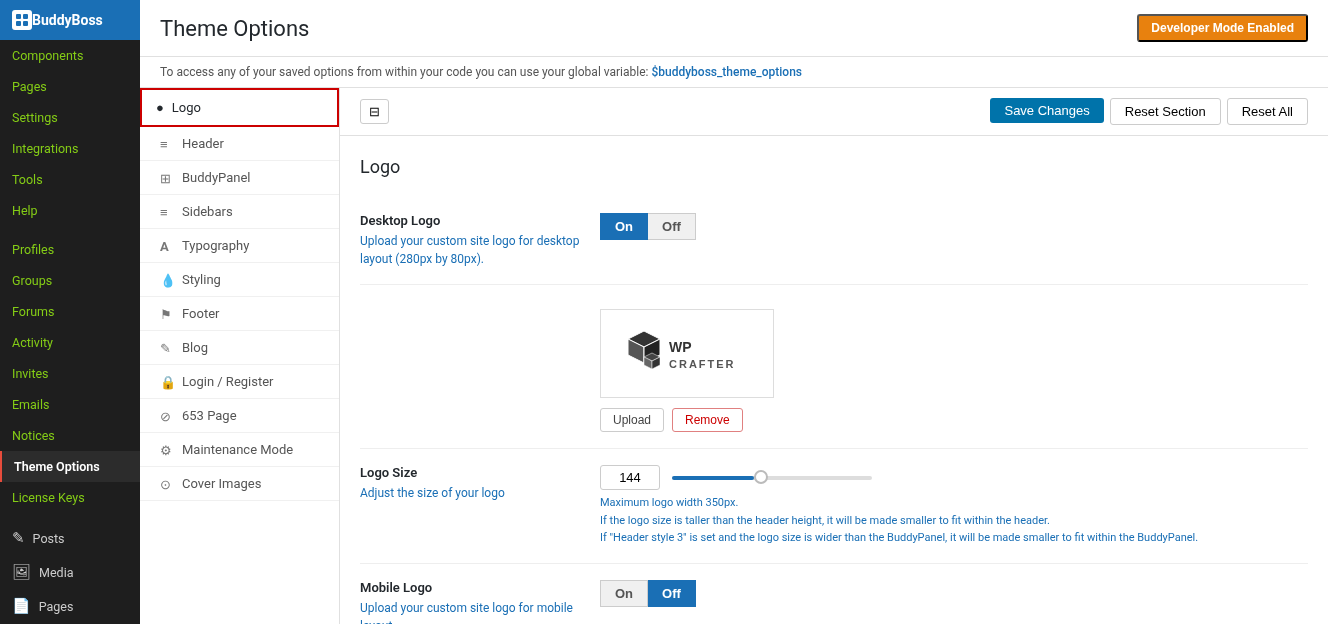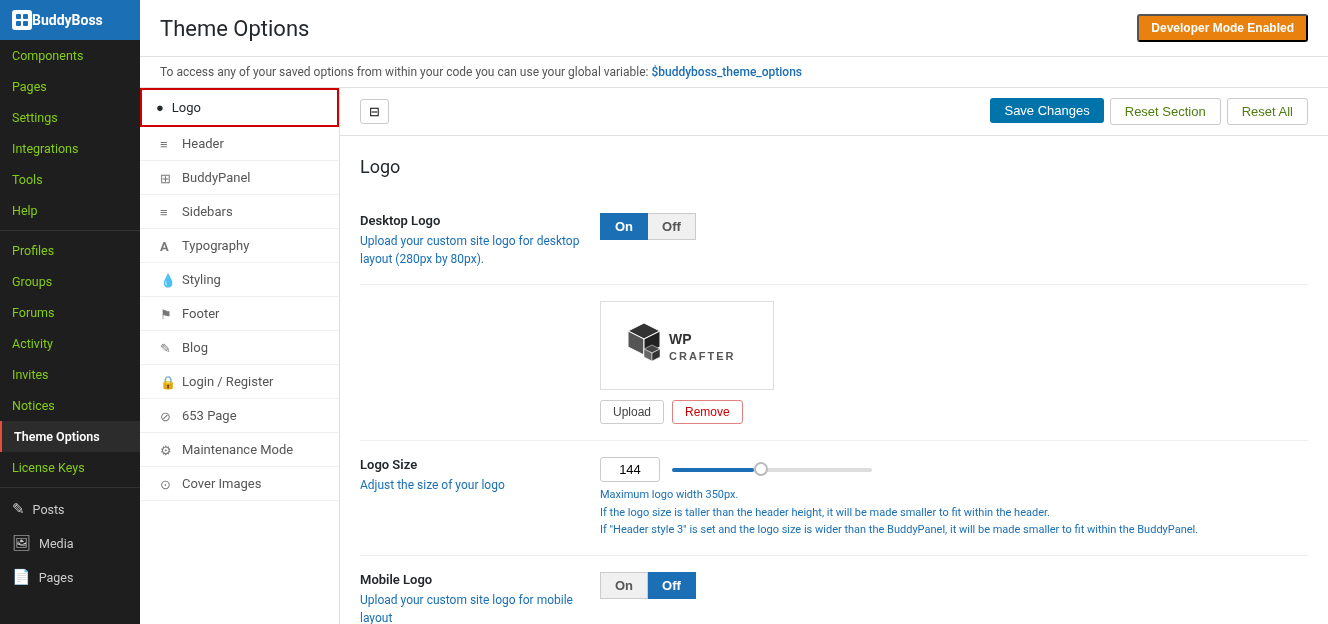--- a/index.html
+++ b/index.html
@@ -145,21 +145,21 @@
       background: #0073aa;
       color: white;
       border: none;
       padding: 5px 14px;
       border-radius: 3px;
       cursor: pointer;
       font-size: 13px;
     }
     .btn-secondary {
       background: white;
-      color: #4d7c0f;
+      color: #000000;
       border: 1px solid #ccc;
       padding: 5px 14px;
       border-radius: 3px;
       cursor: pointer;
       font-size: 13px;
     }
     .icon-btn {
       background: white;
       border: 1px solid #ccc;
       padding: 4px 8px;
@@ -226,20 +226,21 @@
     .logo-preview-box {
       border: 1px solid #ddd;
       padding: 16px;
       display: inline-flex;
       align-items: center;
       justify-content: center;
       background: white;
       min-width: 160px;
       min-height: 80px;
       margin-bottom: 10px;
+      margin-top: 8px;
     }
     .logo-actions { display: flex; gap: 8px; }
     .btn-upload {
       background: white; color: #444; border: 1px solid #ccc;
       padding: 4px 12px; border-radius: 3px; cursor: pointer; font-size: 12px;
     }
     .btn-remove {
       background: white; color: #cc0000; border: 1px solid #e08080;
       padding: 4px 12px; border-radius: 3px; cursor: pointer; font-size: 12px;
     }
@@ -301,20 +302,21 @@
   </div>
 
   <div class="sidebar-divider"></div>
 
   <div>
     <div class="sidebar-menu-item">Profiles</div>
     <div class="sidebar-menu-item">Groups</div>
     <div class="sidebar-menu-item">Forums</div>
     <div class="sidebar-menu-item">Activity</div>
     <div class="sidebar-menu-item">Invites</div>
+    <div class="sidebar-menu-item">Emails</div>
     <div class="sidebar-menu-item">Notices</div>
     <div class="sidebar-menu-item highlighted">Theme Options</div>
     <div class="sidebar-menu-item">License Keys</div>
   </div>
 
   <div class="sidebar-divider"></div>
 
   <div>
     <div class="sidebar-wp-item">
       <span class="dashicon">✎</span>

